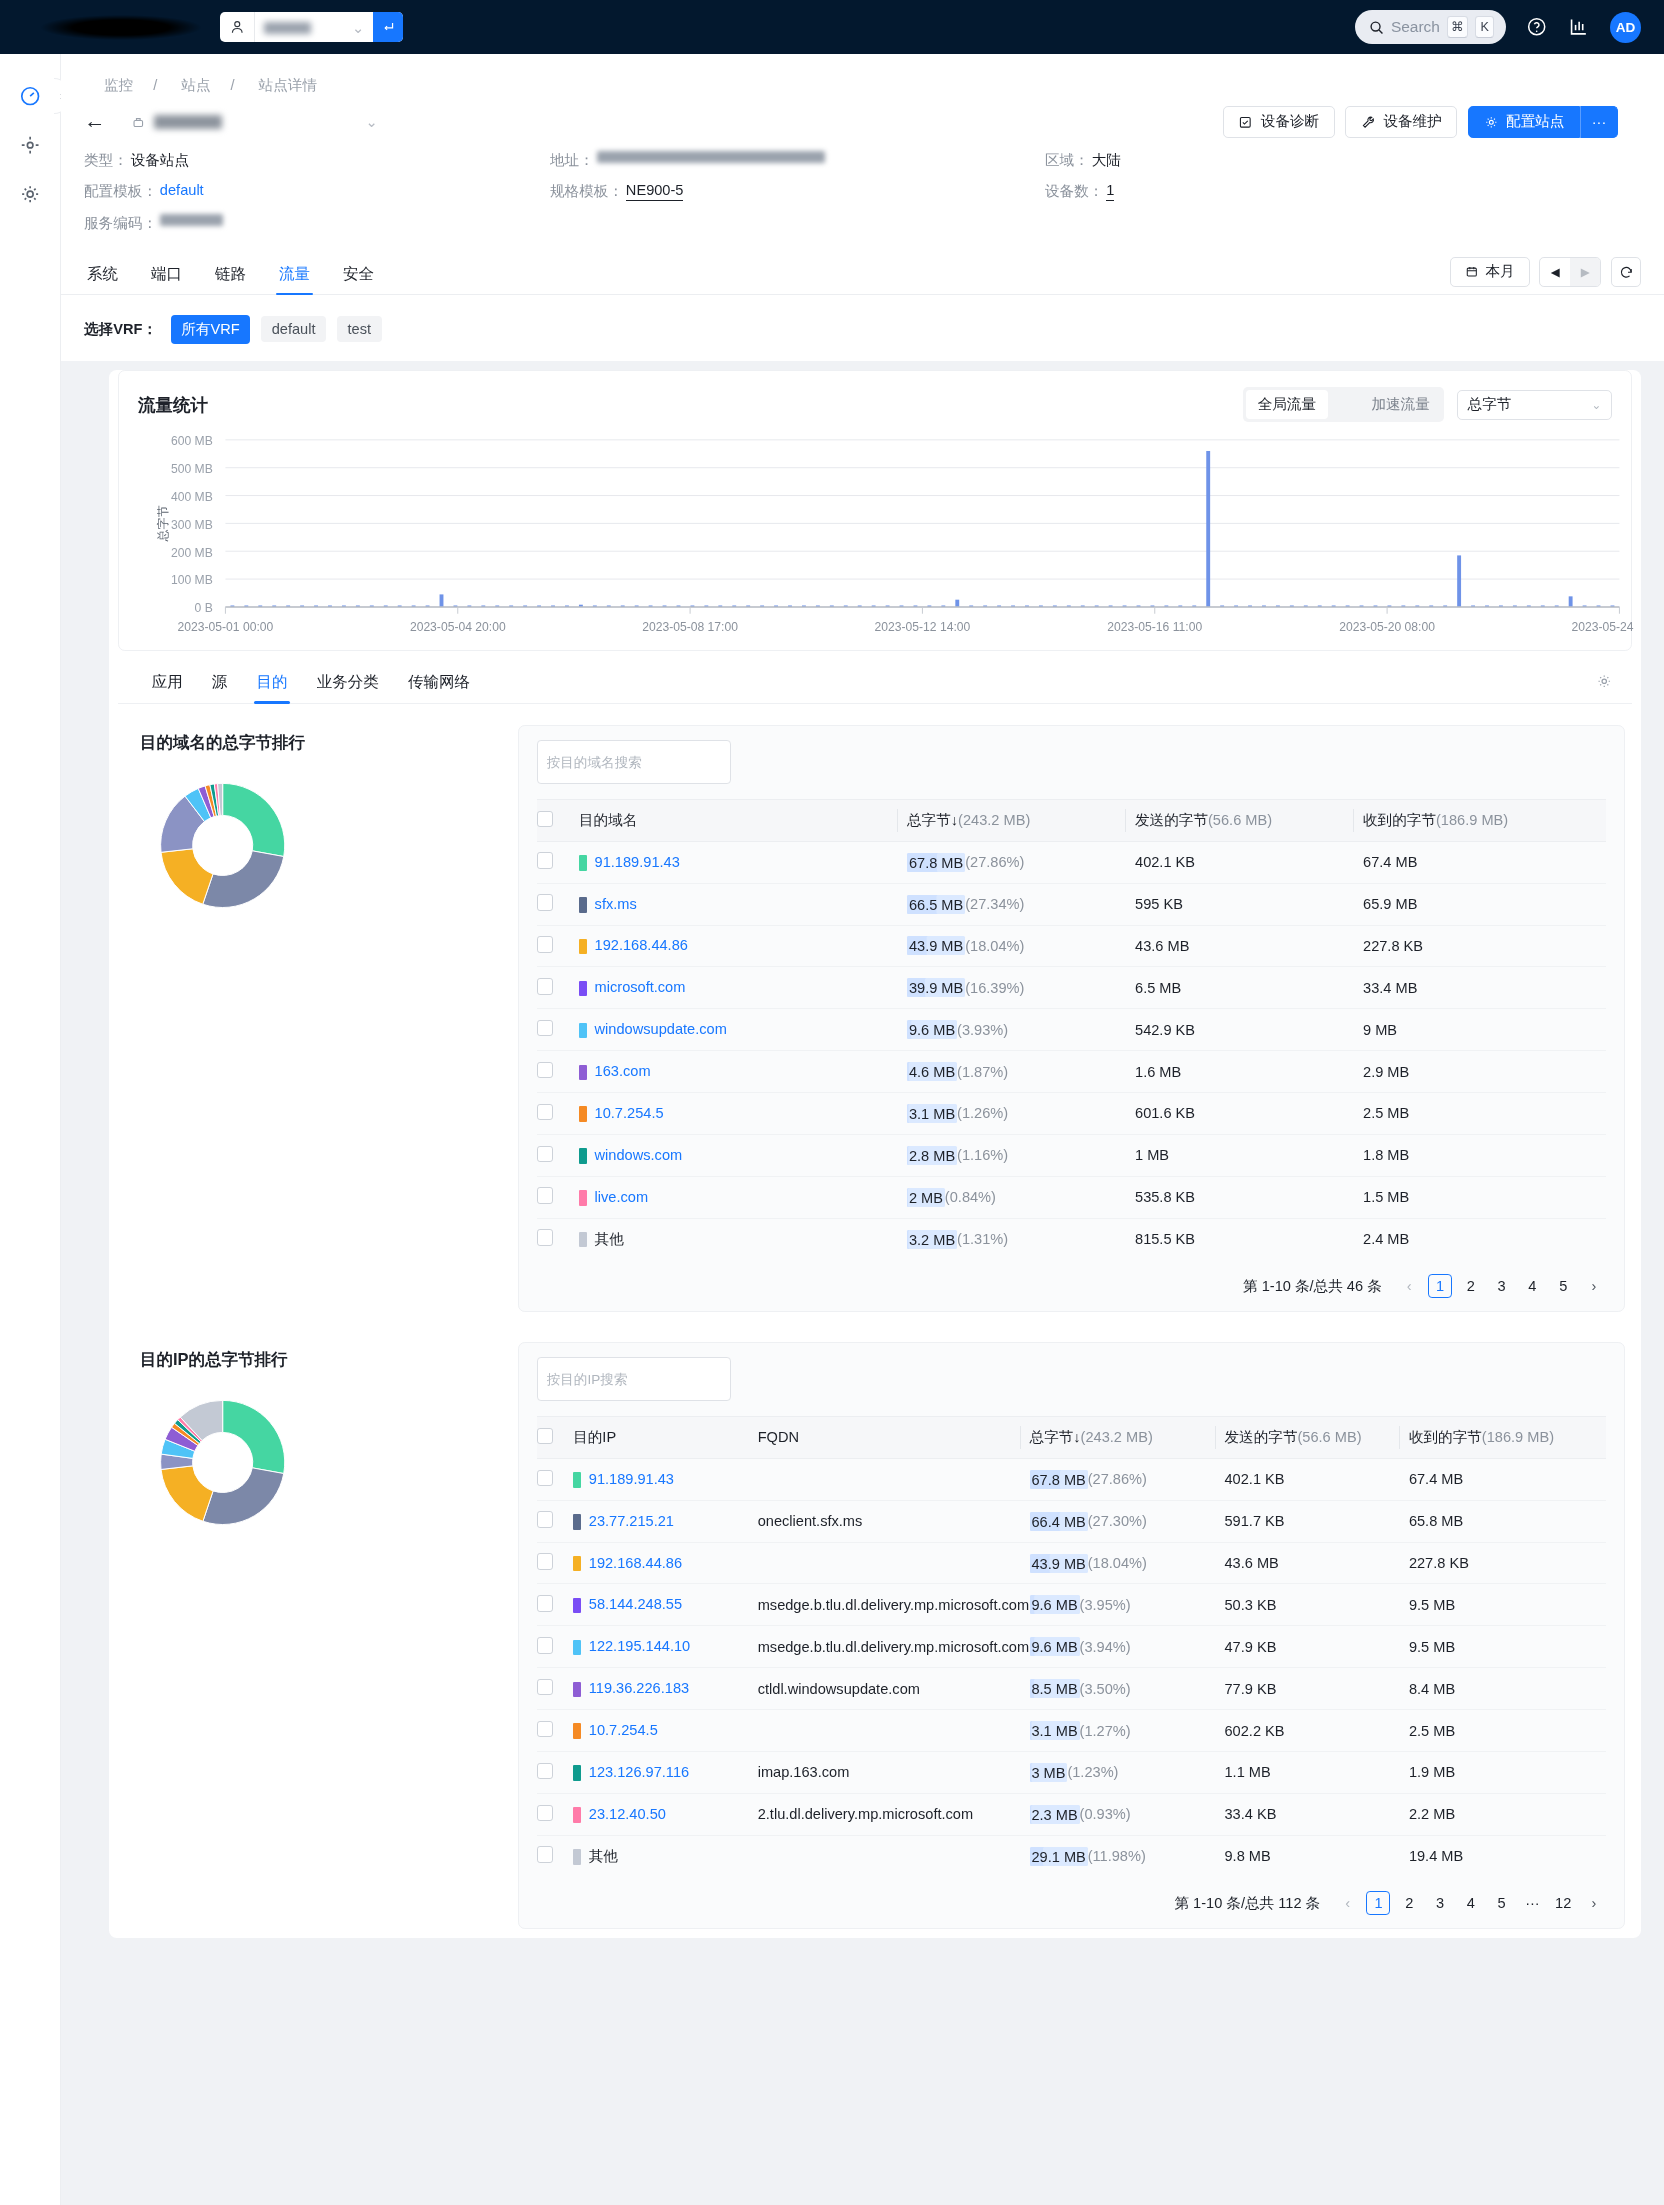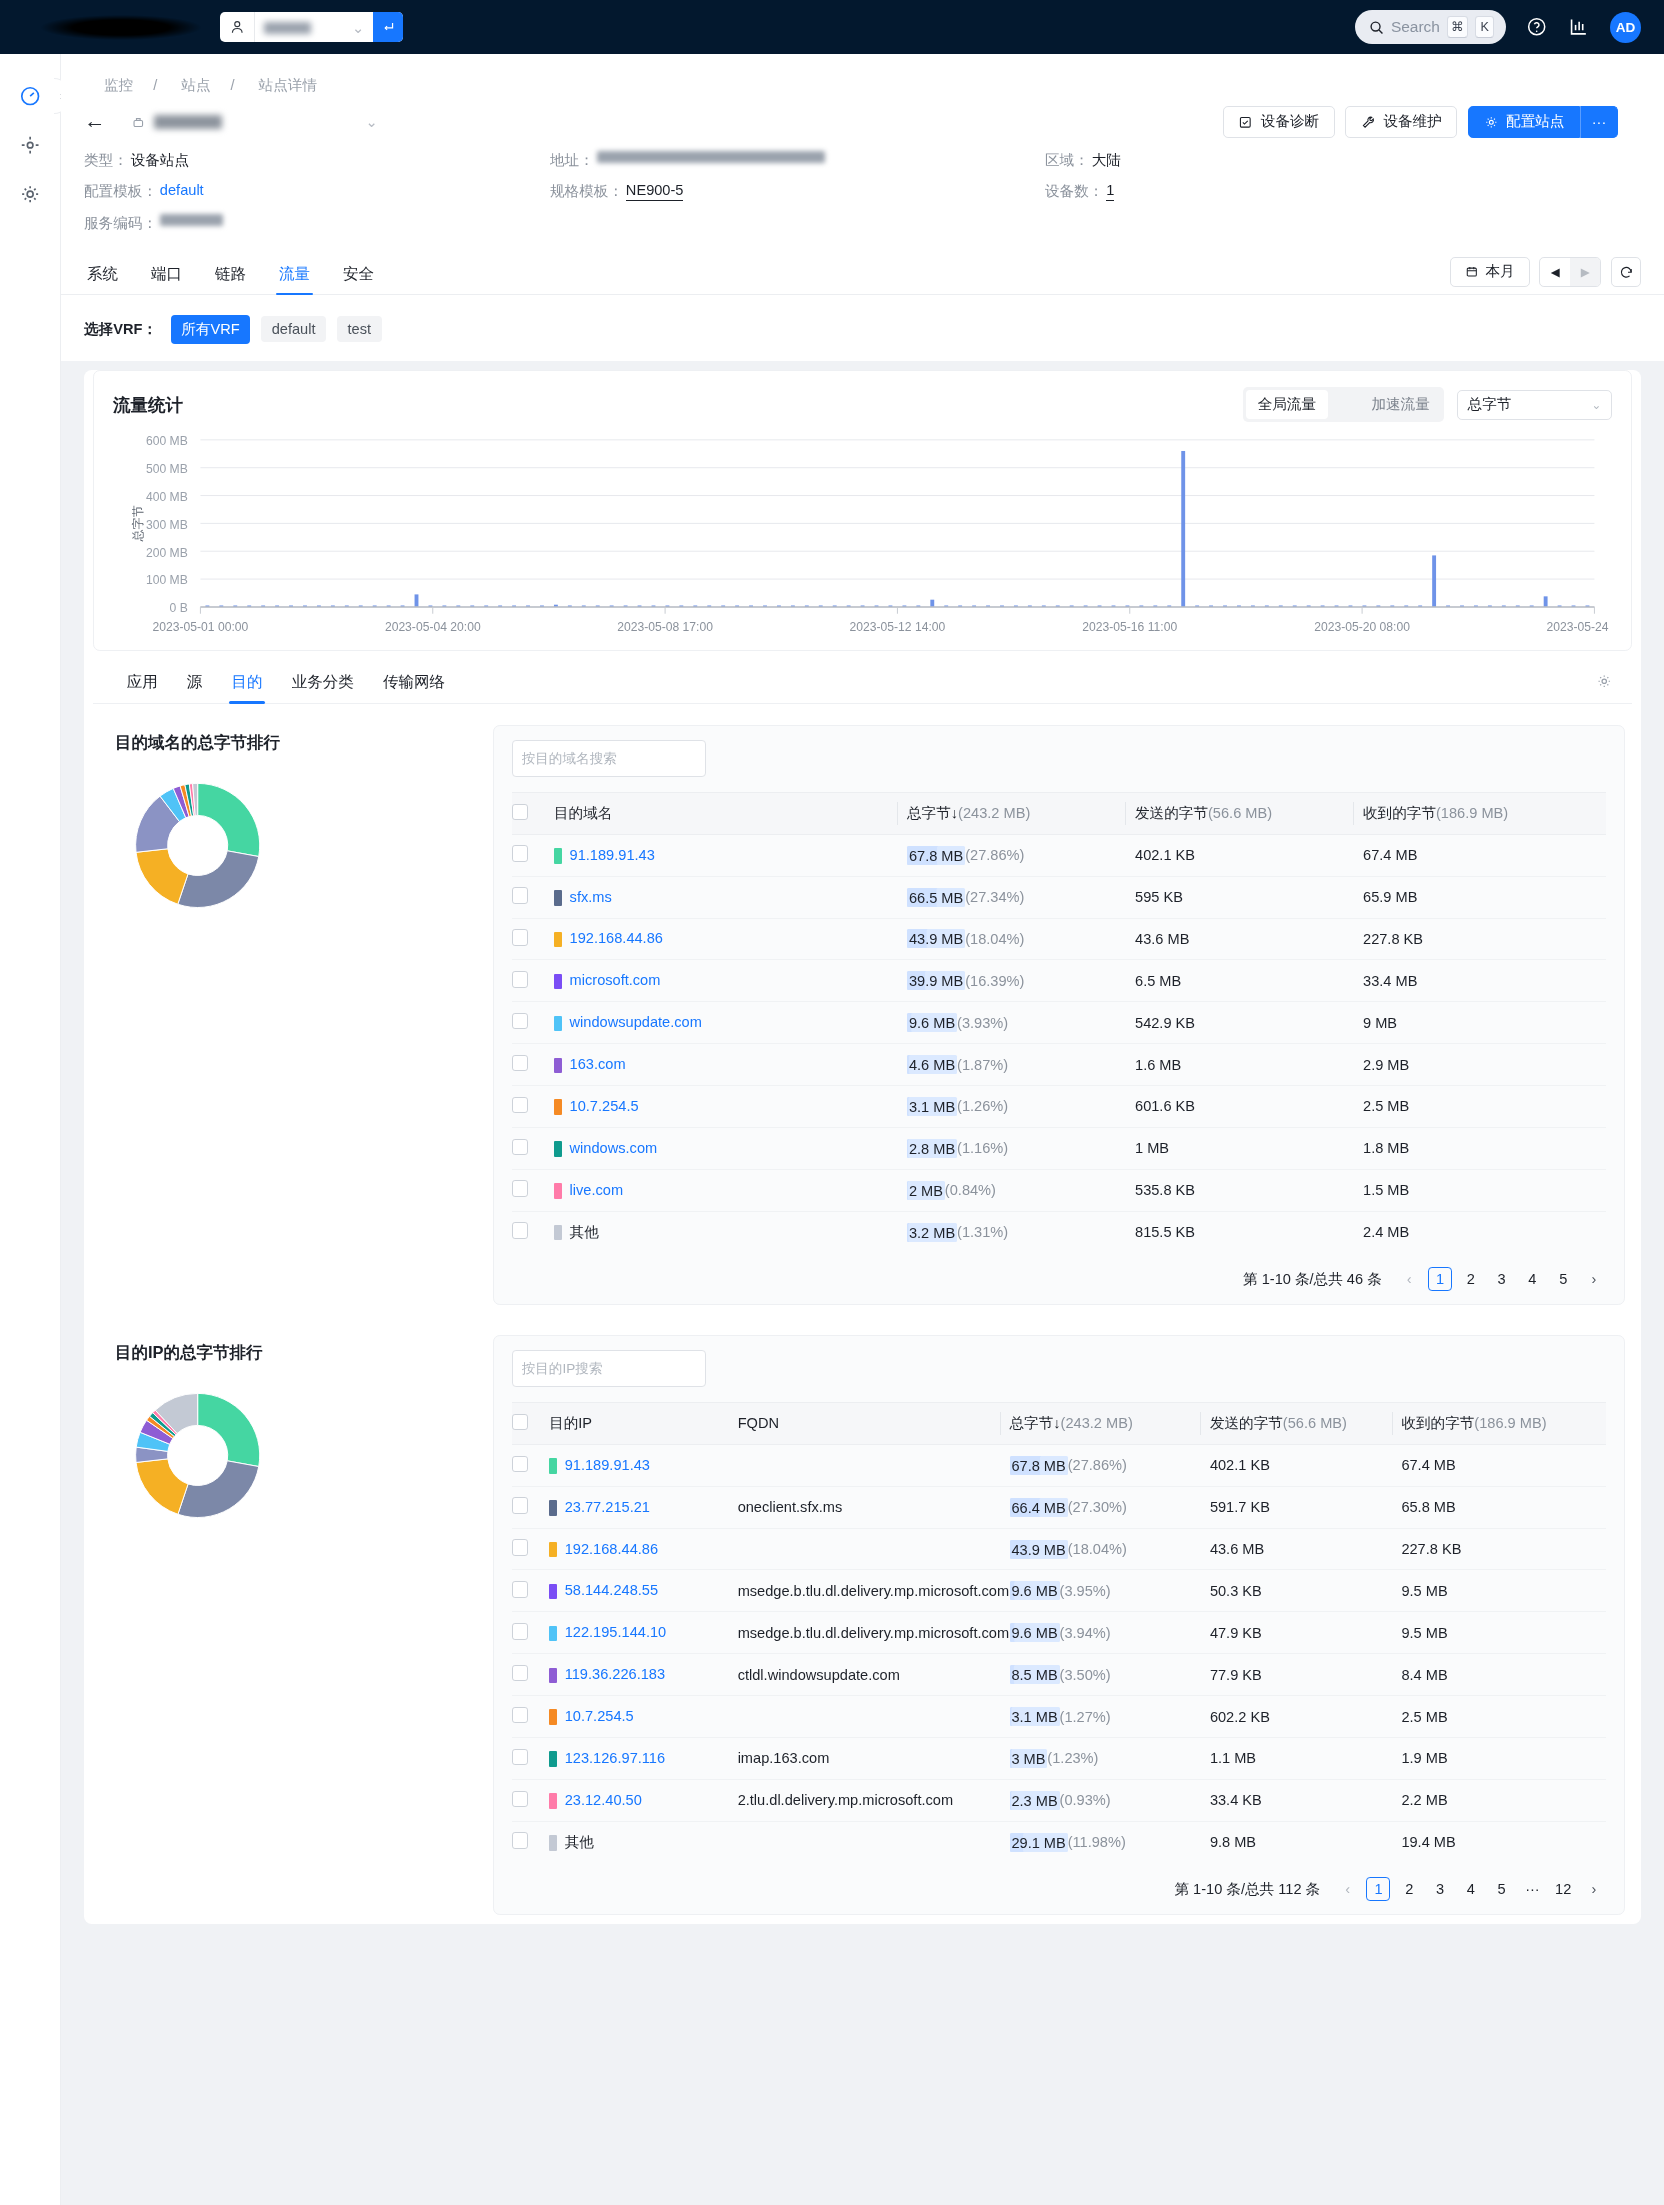--- a/index.html
+++ b/index.html
@@ -90,21 +90,21 @@
      padding:0 14px; font-size:14.6px;}
   .arrgrp{ display:flex; border:0.5px solid #dfe2e7; border-radius:4.9px; overflow:hidden; height:30px;}
   .arrgrp div{ width:30px; display:flex; align-items:center; justify-content:center; font-size:11.7px;}
   .arrgrp .dis{ background:#f2f3f5; color:#b6bbc2;}
 
   .vrfrow{ display:flex; align-items:center; gap:10.7px; padding:19.4px 23px 17.5px 23px; font-size:14.6px;}
   .vrflabel{ font-weight:bold; margin-right:2.9px;}
   .vrfchip{ padding:4.9px 10.7px; border-radius:3.9px; background:#f2f3f5; color:#4a515a;}
   .vrfchip.active{ background:#1777ff; color:#fff;}
 
-  .body{ padding:0 23px 29px 23px;}
+  .body{ padding:0 23px 29px 8px;margin-left:40px;}
   .card{ background:#fff; border-radius:7.8px; padding:0; }
 
   .chartcard{ background:#fff; border:0.5px solid #eef0f3; border-radius:6.8px; margin:8.7px;
      padding:16.5px 19.4px 9.7px 19.4px;}
   .chart-head{ display:flex; align-items:center;}
   .chart-title{ font-size:17.5px; font-weight:bold;}
   .chart-ctrl{ margin-left:auto; display:flex; align-items:center; gap:12.6px;}
   .seg{ display:flex; background:#f2f3f5; border-radius:4.9px; padding:2.9px;gap:32px;}
   .seg div{ padding:4.9px 11.7px; border-radius:3.9px; font-size:14.6px; color:#7b828c;}
   .seg div.active{ background:#fff; color:#1d2129;}
@@ -121,21 +121,21 @@
   .subtab.active:after{ content:""; position:absolute; left:11.7px; right:11.7px; bottom:-0.5px;
      height:2.9px; background:#1777ff; border-radius:1.5px;}
   .gear-right{ margin-left:auto; color:#9aa1ab;}
 
   .section{ display:flex; margin:12.6px 8.7px 0 8.7px; }
   .donutcol{ width:393px; padding:15.5px 0 0 22.3px;}
   .sectitle{ font-size:16.5px; font-weight:bold; margin-bottom:9.7px;}
   .tablecol{ flex:1; background:#fafbfc; border:0.5px solid #eef0f3; border-radius:6.8px;
      margin:7.8px 7.8px 9.7px 7.8px; padding:14.6px 17.5px 12.6px 17.5px;}
 
-  .searchbox{ display:flex; width:194px; height:37px; border:0.5px solid #dfe2e7; border-radius:3.9px;
+  .searchbox{ display:flex; width:194px; height:44px; border:0.5px solid #dfe2e7; border-radius:3.9px;
      overflow:hidden; background:#fff;}
   .searchbox input{ border:none; outline:none; flex:1; padding:0 8.7px; font-size:13.6px; color:#1d2129;
      font-family:inherit; background:transparent;}
   .searchbox input::placeholder{ color:#b0b6be;}
   .searchbox .sbtn{ width:32px; border-left:0.5px solid #eceef1; display:flex; align-items:center;
      justify-content:center; color:#6b7280;}
 
   table{ width:100%; border-collapse:collapse; margin-top:14.6px; font-size:14.6px;}
   thead th{ background:#f6f7f9; text-align:left; font-weight:normal; padding:10.7px 0 10.7px 0;
      border-top:0.5px solid #eceef1; border-bottom:0.5px solid #eceef1; position:relative;}

